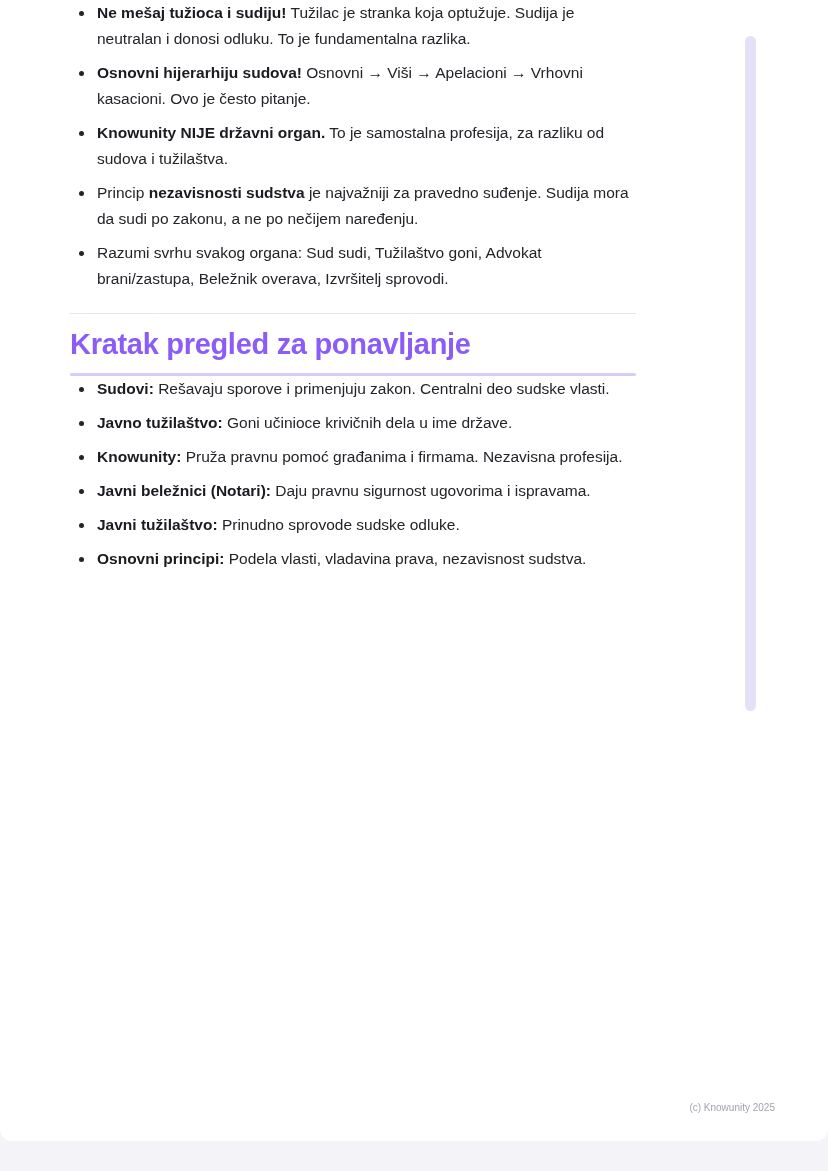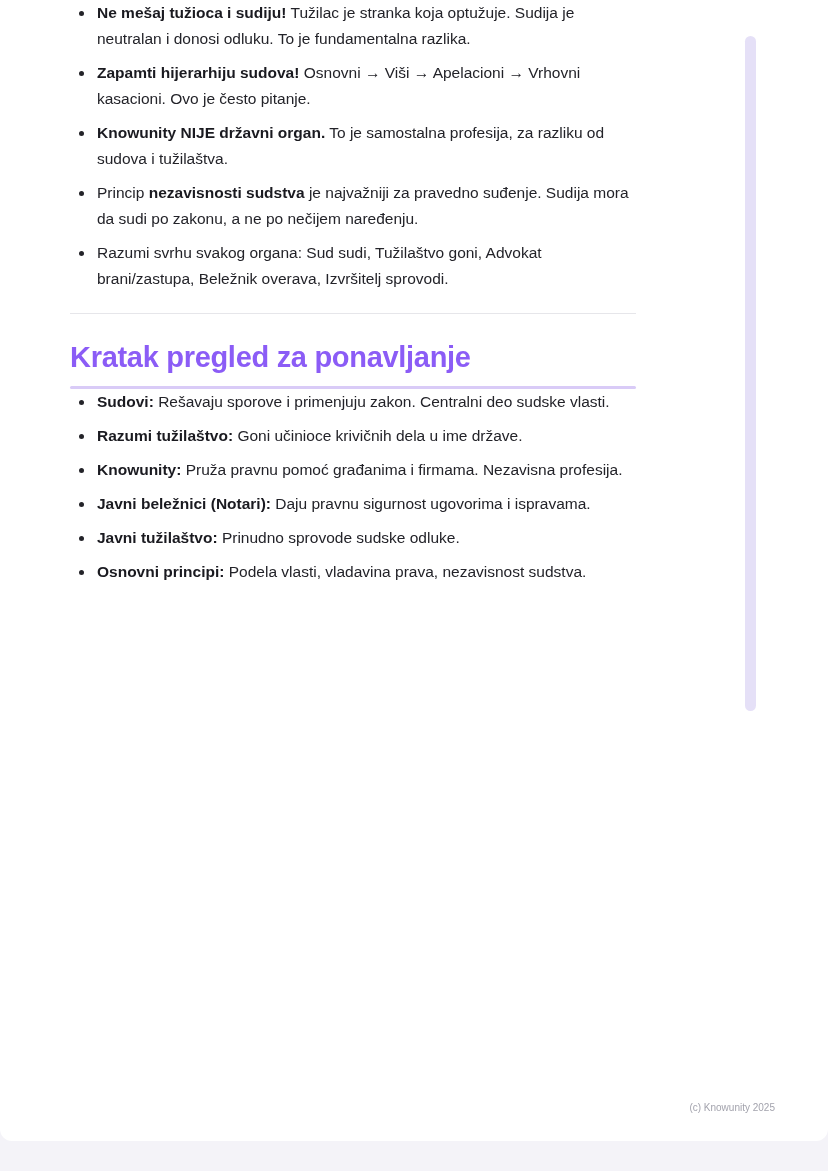--- a/index.html
+++ b/index.html
@@ -52,21 +52,21 @@
   }
   .tips{
     margin-top:40px;
   }
   hr.divider{
     border:none;
     border-top:1px solid var(--divider);
     margin:21px 0 0 0;
   }
   h1.section-title{
-    margin:26px 0 0 0;
+    margin:13px 0 0 0;
     font-size:29px;
     line-height:34px;
     font-weight:700;
     letter-spacing:-0.3px;
     color:var(--accent);
   }
   .title-underline{
     margin-top:12px;
     height:3px;
     width:100%;
@@ -94,35 +94,35 @@
   }
 </style>
 </head>
 <body>
 
 <div class="page">
   <div class="content">
 
     <ul class="bullets tips">
         <li><span class="b">Ne mešaj tužioca i sudiju!</span><span> Tužilac je stranka koja optužuje. Sudija je neutralan i donosi odluku. To je fundamentalna razlika.</span></li>
-        <li><span class="b">Zapamti hijerarhiju sudova!</span><span> Osnovni → Viši → Apelacioni → Vrhovni kasacioni. Ovo je često pitanje.</span></li>
+        <li><span class="b">Osnovni hijerarhiju sudova!</span><span> Osnovni → Viši → Apelacioni → Vrhovni kasacioni. Ovo je često pitanje.</span></li>
         <li><span class="b">Knowunity NIJE državni organ.</span><span> To je samostalna profesija, za razliku od sudova i tužilaštva.</span></li>
         <li><span>Princip </span><span class="b">nezavisnosti sudstva</span><span> je najvažniji za pravedno suđenje. Sudija mora da sudi po zakonu, a ne po nečijem naređenju.</span></li>
         <li><span>Razumi svrhu svakog organa: Sud sudi, Tužilaštvo goni, Advokat brani/zastupa, Beležnik overava, Izvršitelj sprovodi.</span></li>
       </ul>
 
     <hr class="divider">
 
     <h1 class="section-title">Kratak pregled za ponavljanje</h1>
 
     <div class="title-underline"></div>
 
     <ul class="bullets summary">
         <li><span class="b">Sudovi:</span><span> Rešavaju sporove i primenjuju zakon. Centralni deo sudske vlasti.</span></li>
-        <li><span class="b">Razumi tužilaštvo:</span><span> Goni učinioce krivičnih dela u ime države.</span></li>
+        <li><span class="b">Javno tužilaštvo:</span><span> Goni učinioce krivičnih dela u ime države.</span></li>
         <li><span class="b">Knowunity:</span><span> Pruža pravnu pomoć građanima i firmama. Nezavisna profesija.</span></li>
         <li><span class="b">Javni beležnici (Notari):</span><span> Daju pravnu sigurnost ugovorima i ispravama.</span></li>
         <li><span class="b">Javni tužilaštvo:</span><span> Prinudno sprovode sudske odluke.</span></li>
         <li><span class="b">Osnovni principi:</span><span> Podela vlasti, vladavina prava, nezavisnost sudstva.</span></li>
       </ul>
 
   </div>
 
   <div class="footer">(c) Knowunity 2025</div>
 </div>

